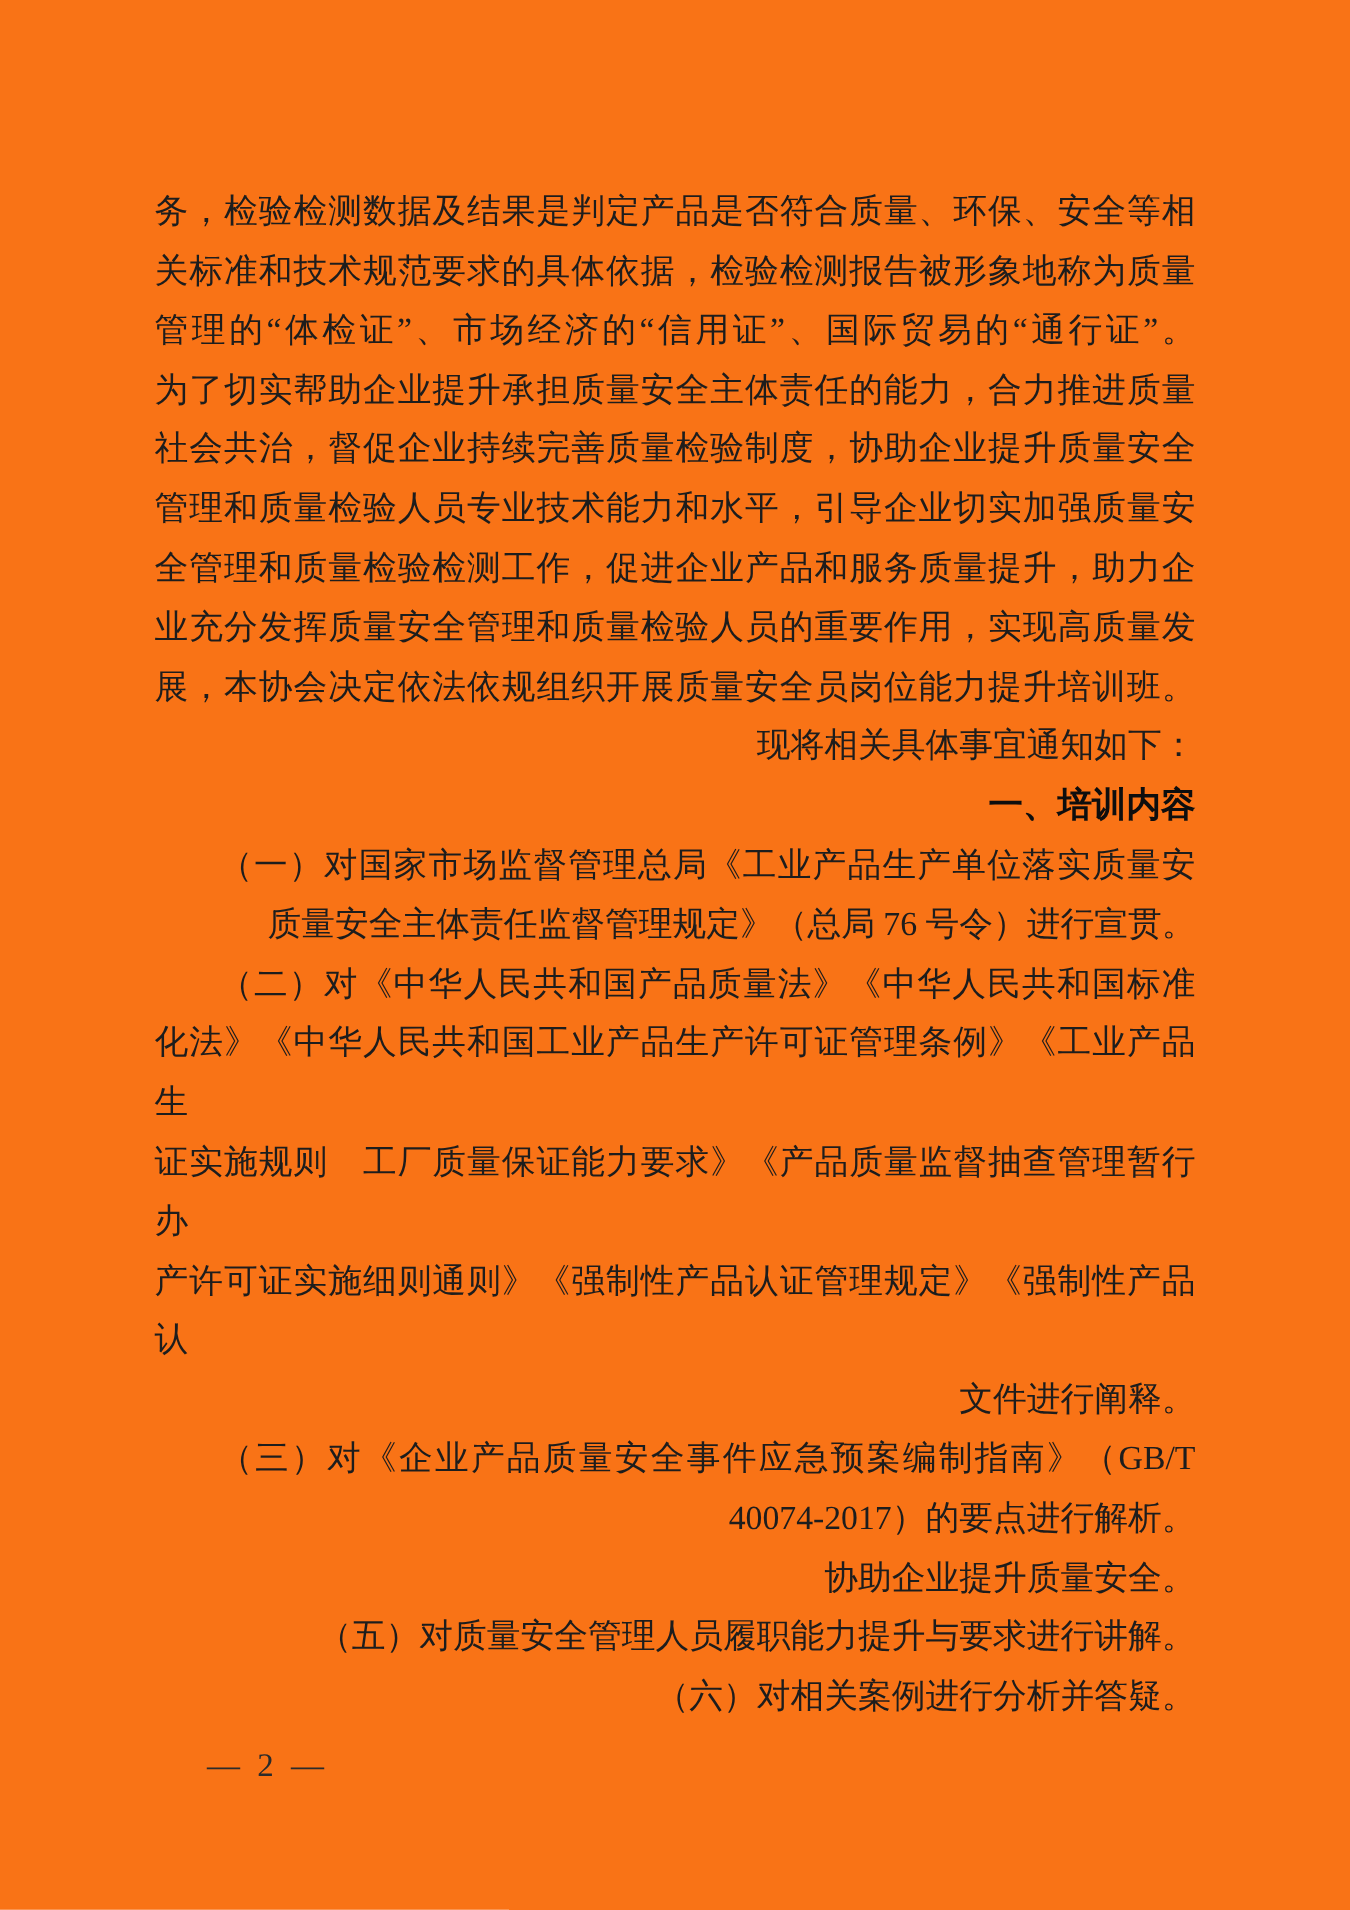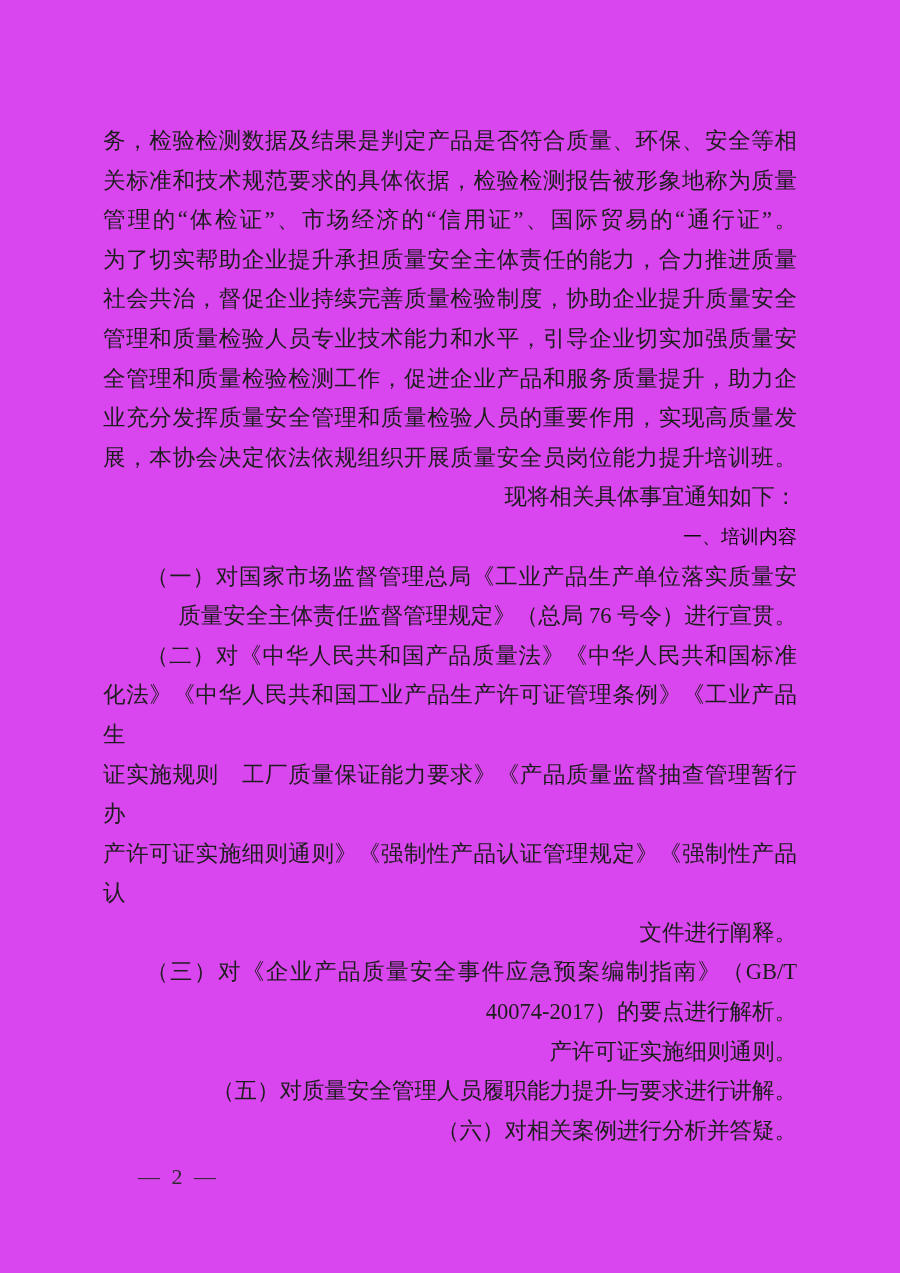--- a/index.html
+++ b/index.html
@@ -9,21 +9,21 @@
   body {
     width: 900px;
     height: 1273px;
     background: #ffffff;
     overflow: hidden;
   }
   .page {
     position: relative;
     width: 900px;
     height: 1273px;
-    background: #d946ef;
+    background: #f97316;
     overflow: hidden;
   }
   .doc-body {
     position: absolute;
     left: 103px;
     top: 121px;
     width: 694px;
   }
   .ln {
     font-family: "Liberation Serif", "DejaVu Serif", serif;
@@ -35,22 +35,22 @@
   .j {
     text-align: justify;
     text-align-last: justify;
     text-justify: inter-character;
   }
   .ind {
     text-indent: 43px;
   }
   .hd {
     font-family: "Liberation Sans", "DejaVu Sans", sans-serif;
-    font-weight: 400;
-    font-size: 19px;
+    font-weight: 700;
+    font-size: 23px;
     color: #0e0e0e;
   }
   .pageno {
     position: absolute;
     left: 138px;
     top: 1162px;
     font-family: "Liberation Serif", "DejaVu Serif", serif;
     font-size: 22px;
     line-height: 30px;
     color: #2b2b2b;
@@ -75,18 +75,18 @@
     <div class="ln ind hd">一、培训内容</div>
     <div class="ln ind j">（一）对国家市场监督管理总局《工业产品生产单位落实质量安</div>
     <div class="ln">质量安全主体责任监督管理规定》（总局 76 号令）进行宣贯。</div>
     <div class="ln ind j">（二）对《中华人民共和国产品质量法》《中华人民共和国标准</div>
     <div class="ln j">化法》《中华人民共和国工业产品生产许可证管理条例》《工业产品生</div>
     <div class="ln j">证实施规则　工厂质量保证能力要求》《产品质量监督抽查管理暂行办</div>
     <div class="ln j">产许可证实施细则通则》《强制性产品认证管理规定》《强制性产品认</div>
     <div class="ln">文件进行阐释。</div>
     <div class="ln ind j">（三）对《企业产品质量安全事件应急预案编制指南》（GB/T</div>
     <div class="ln">40074-2017）的要点进行解析。</div>
-    <div class="ln">产许可证实施细则通则。</div>
+    <div class="ln">协助企业提升质量安全。</div>
     <div class="ln ind">（五）对质量安全管理人员履职能力提升与要求进行讲解。</div>
     <div class="ln ind">（六）对相关案例进行分析并答疑。</div>
   </div>
   <div class="pageno">— 2 —</div>
 </div>
 
 </body></html>

